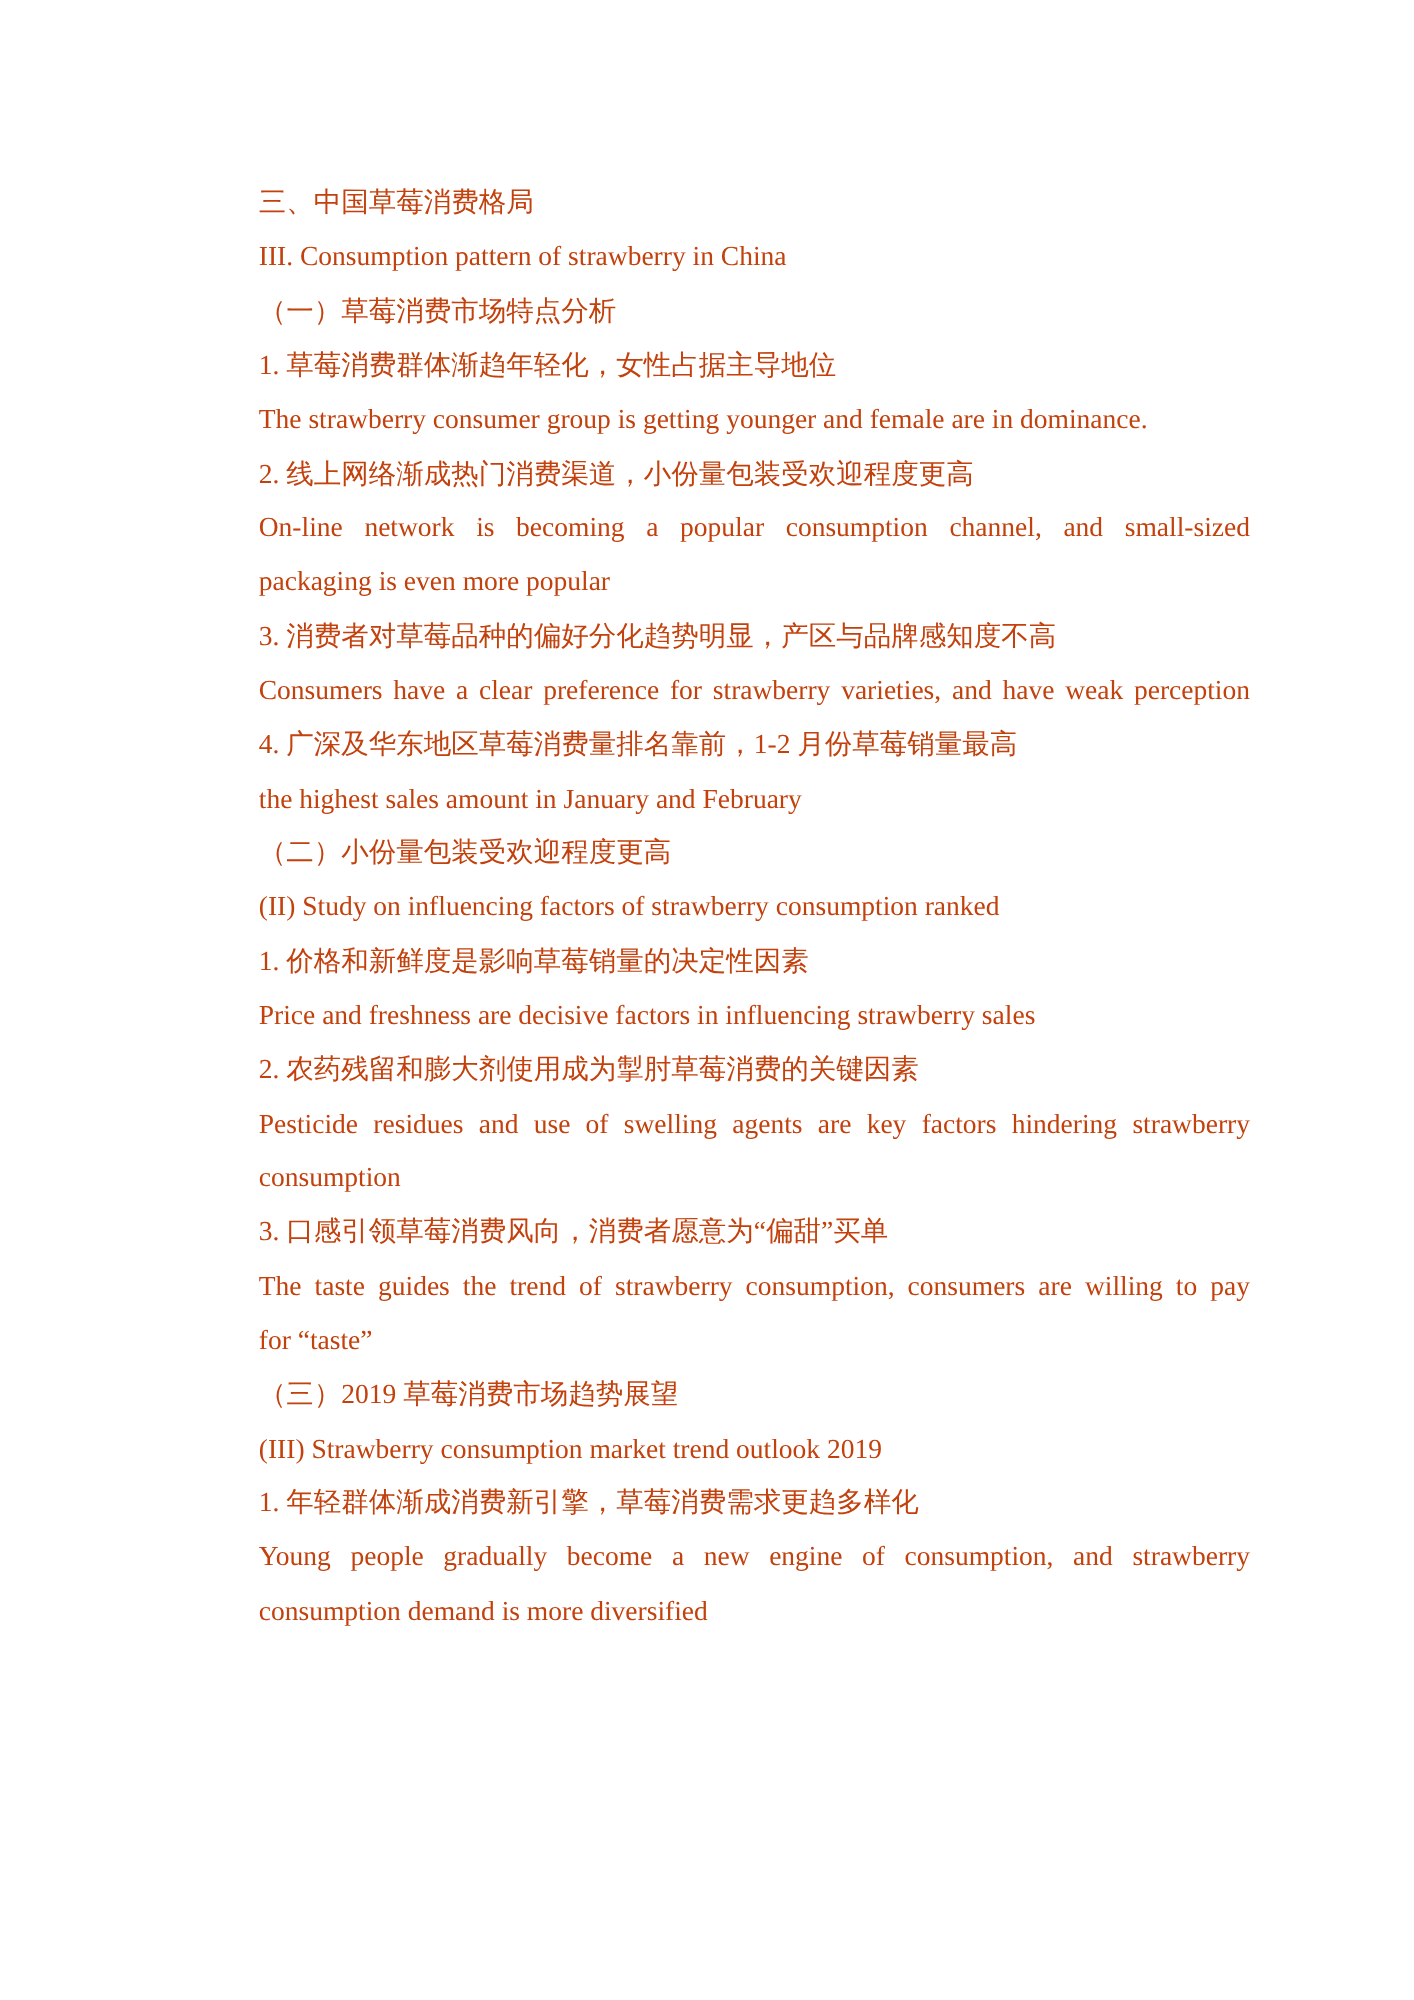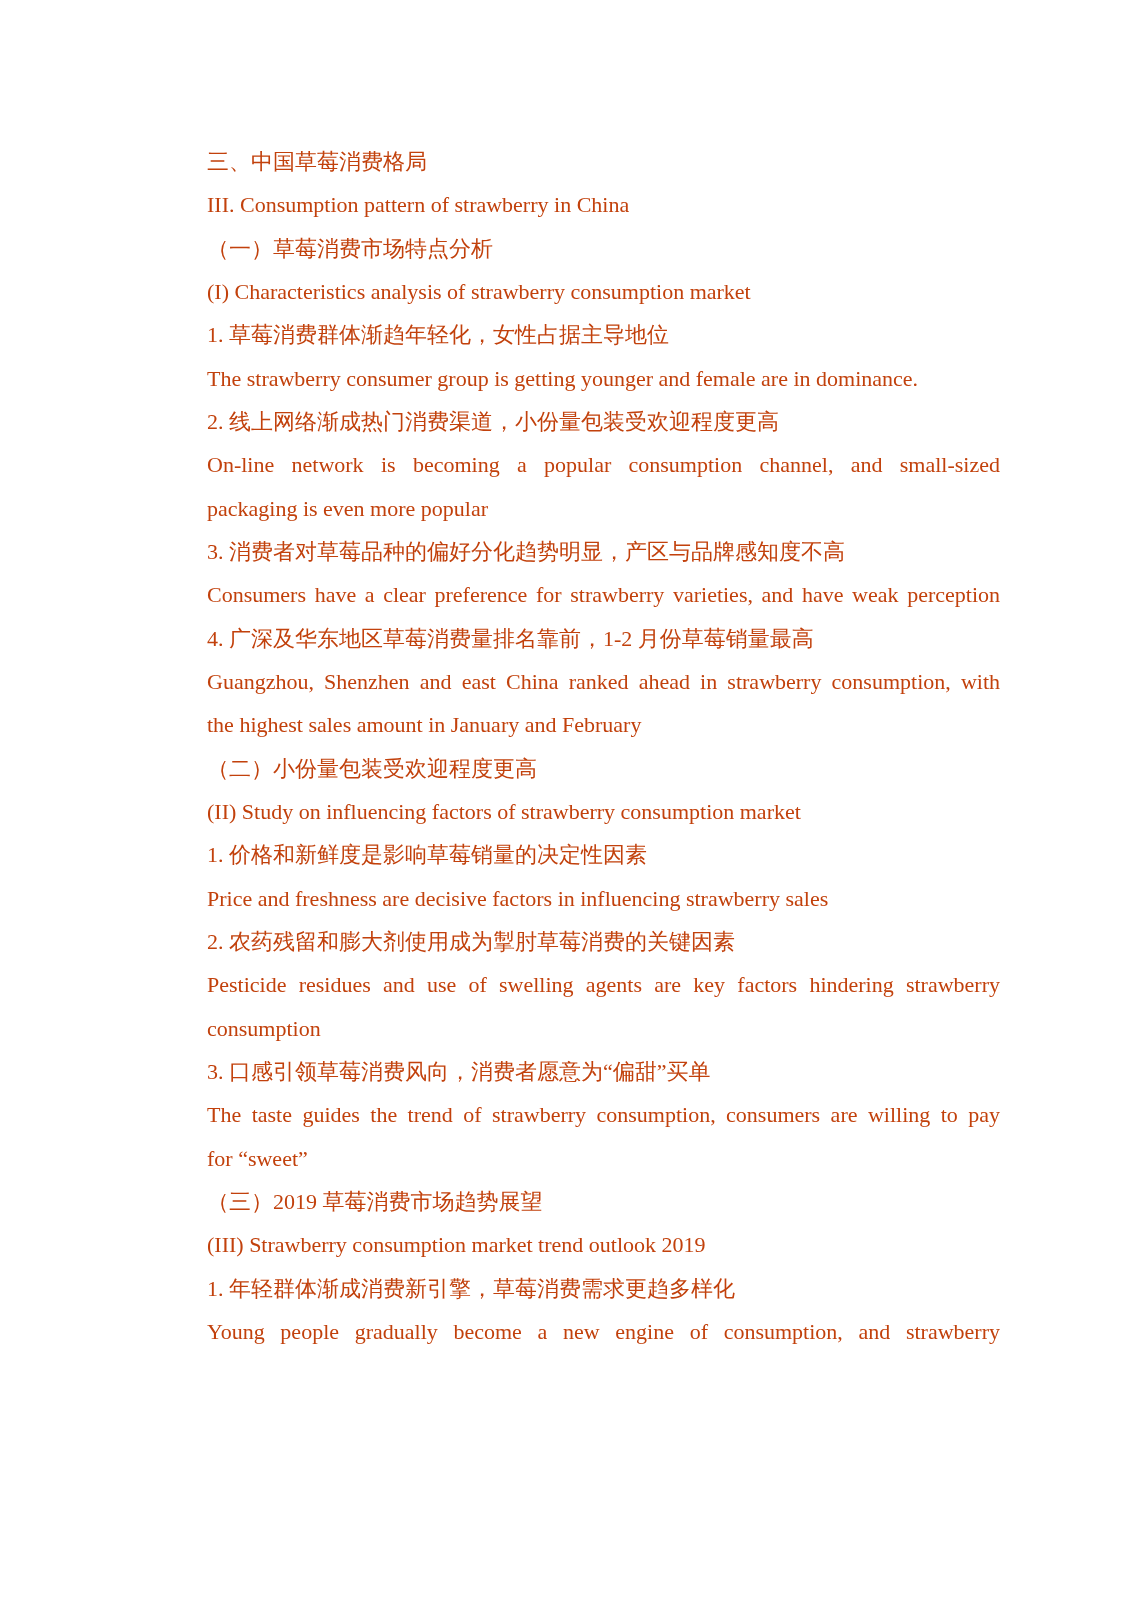--- a/index.html
+++ b/index.html
@@ -46,41 +46,39 @@
   }
 </style>
 </head>
 <body>
 
 <div class="page">
   <div class="content" id="doc-lines">
       <div class="line" lang="zh">三、中国草莓消费格局</div>
       <div class="line" lang="en">III. Consumption pattern of strawberry in China</div>
       <div class="line" lang="zh">（一）草莓消费市场特点分析</div>
-      <div class="line" lang="en">(I) Characteristics analysis of strawberry consumption market</div>
       <div class="line" lang="zh">1. 草莓消费群体渐趋年轻化，女性占据主导地位</div>
       <div class="line" lang="en">The strawberry consumer group is getting younger and female are in dominance.</div>
       <div class="line" lang="zh">2. 线上网络渐成热门消费渠道，小份量包装受欢迎程度更高</div>
       <div class="line justify" lang="en">On-line network is becoming a popular consumption channel, and small-sized</div>
       <div class="line" lang="en">packaging is even more popular</div>
       <div class="line" lang="zh">3. 消费者对草莓品种的偏好分化趋势明显，产区与品牌感知度不高</div>
       <div class="line justify" lang="en">Consumers have a clear preference for strawberry varieties, and have weak perception</div>
       <div class="line" lang="zh">4. 广深及华东地区草莓消费量排名靠前，1-2 月份草莓销量最高</div>
-      <div class="line justify" lang="en">Guangzhou, Shenzhen and east China ranked ahead in strawberry consumption, with</div>
       <div class="line" lang="en">the highest sales amount in January and February</div>
       <div class="line" lang="zh">（二）小份量包装受欢迎程度更高</div>
-      <div class="line" lang="en">(II) Study on influencing factors of strawberry consumption market</div>
+      <div class="line" lang="en">(II) Study on influencing factors of strawberry consumption ranked</div>
       <div class="line" lang="zh">1. 价格和新鲜度是影响草莓销量的决定性因素</div>
       <div class="line" lang="en">Price and freshness are decisive factors in influencing strawberry sales</div>
       <div class="line" lang="zh">2. 农药残留和膨大剂使用成为掣肘草莓消费的关键因素</div>
       <div class="line justify" lang="en">Pesticide residues and use of swelling agents are key factors hindering strawberry</div>
       <div class="line" lang="en">consumption</div>
       <div class="line" lang="zh">3. 口感引领草莓消费风向，消费者愿意为“偏甜”买单</div>
       <div class="line justify" lang="en">The taste guides the trend of strawberry consumption, consumers are willing to pay</div>
-      <div class="line" lang="en">for “sweet”</div>
+      <div class="line" lang="en">for “taste”</div>
       <div class="line" lang="zh">（三）2019 草莓消费市场趋势展望</div>
       <div class="line" lang="en">(III) Strawberry consumption market trend outlook 2019</div>
       <div class="line" lang="zh">1. 年轻群体渐成消费新引擎，草莓消费需求更趋多样化</div>
       <div class="line justify" lang="en">Young people gradually become a new engine of consumption, and strawberry</div>
       <div class="line" lang="en">consumption demand is more diversified</div>
     </div>
   <div class="footer">- 2 -</div>
 </div>
 
 </body></html>

